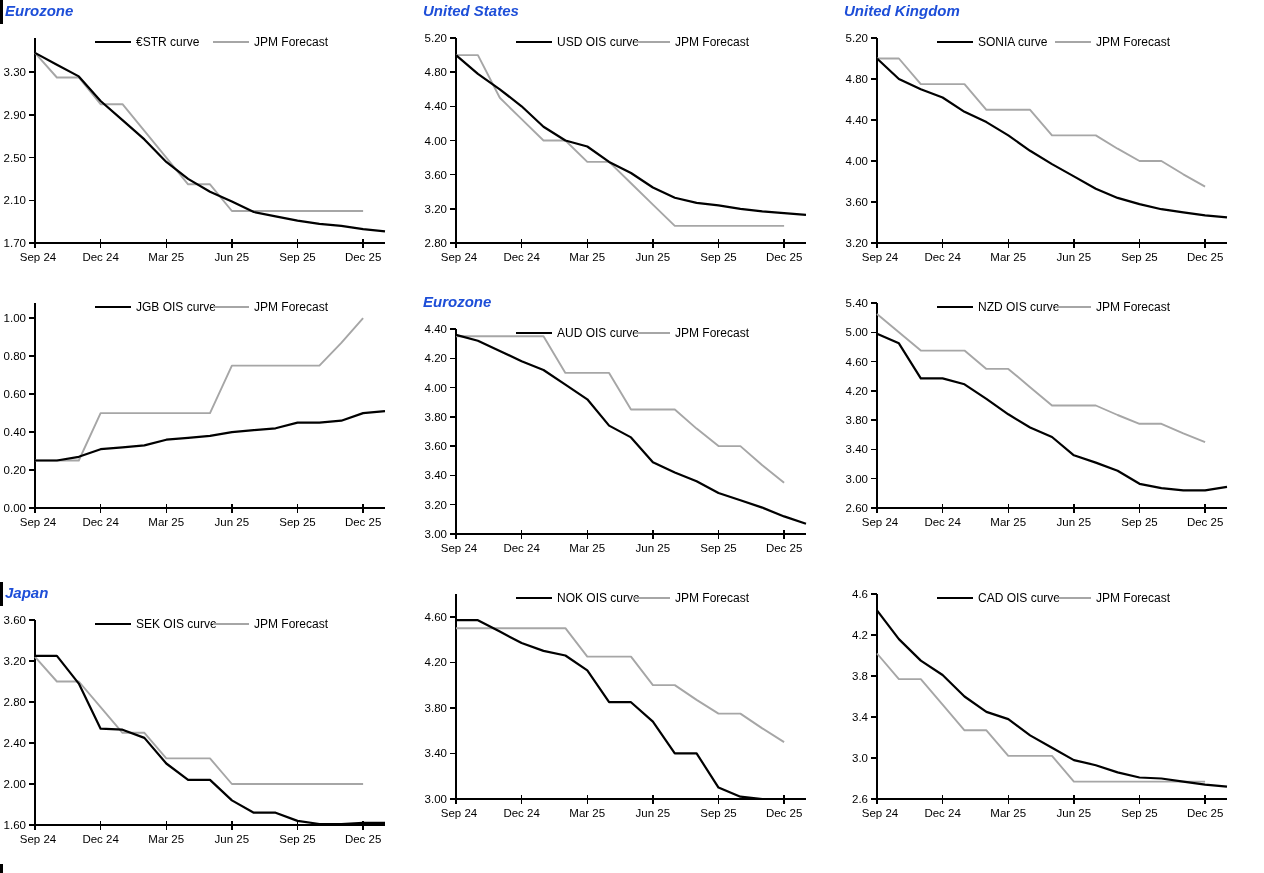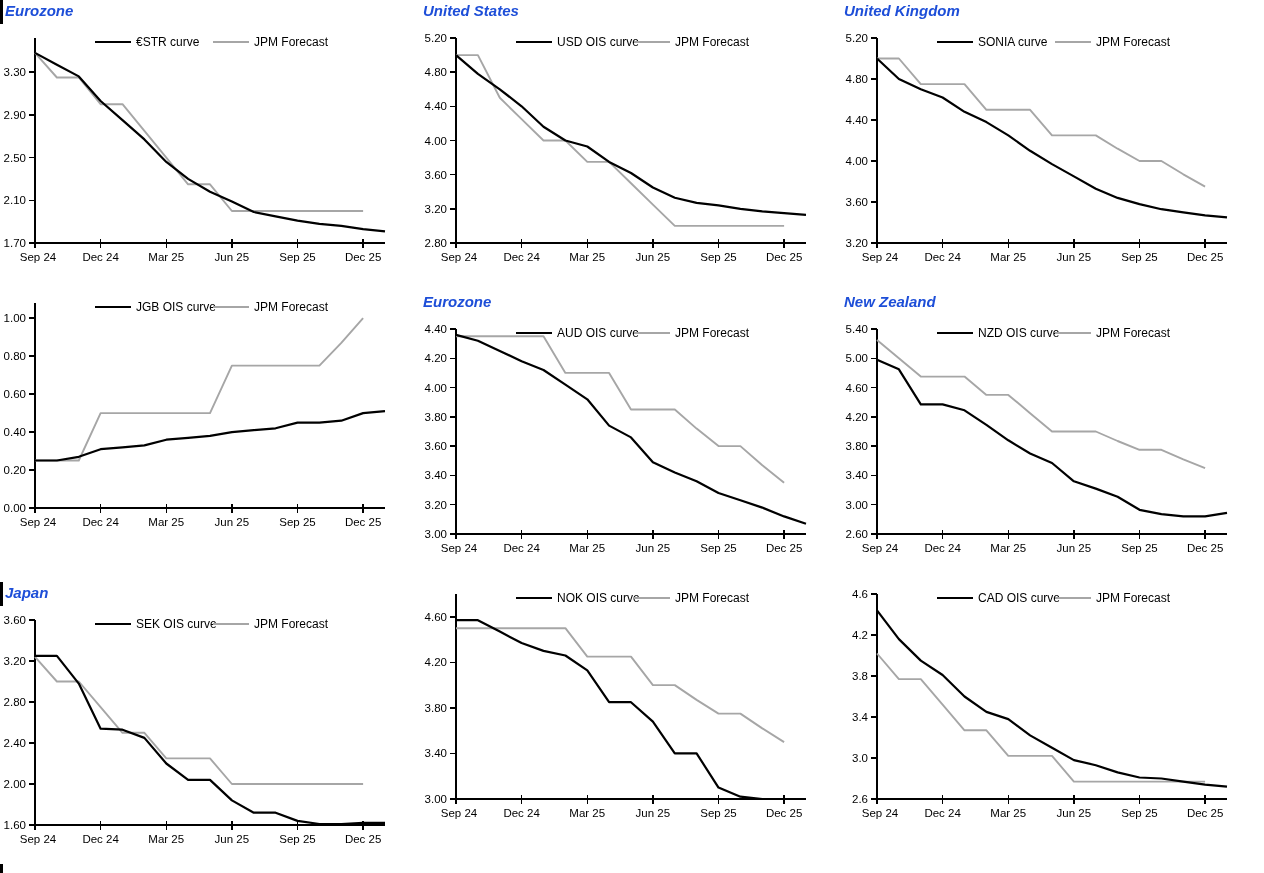--- a/index.html
+++ b/index.html
@@ -216,23 +216,20 @@
           <polyline points="35.0,19.3 56.9,19.3 78.8,19.3 100.6,19.3 122.5,19.3 144.4,55.9 166.3,55.9 188.1,55.9 210.0,92.5 231.9,92.5 253.8,92.5 275.6,111.6 297.5,129.1 319.4,129.1 341.3,148.2 363.1,165.8" fill="none" stroke="#a6a6a6" stroke-width="1.9" stroke-linejoin="round"></polyline>
           <polyline points="35.0,17.9 56.9,23.7 78.8,34.0 100.6,44.2 122.5,53.0 144.4,67.6 166.3,82.3 188.1,108.6 210.0,120.4 231.9,145.3 253.8,155.5 275.6,164.3 297.5,176.0 319.4,183.3 341.3,190.6 363.1,199.4 385.0,206.8" fill="none" stroke="#000000" stroke-width="2.2" stroke-linejoin="round"></polyline>
           <line x1="95" y1="16" x2="131" y2="16" stroke="#000000" stroke-width="2.2"></line>
           <text x="136" y="20" font-size="12px">AUD OIS curve</text>
           <line x1="213" y1="16" x2="249" y2="16" stroke="#a6a6a6" stroke-width="1.9"></line>
           <text x="254" y="20" font-size="12px">JPM Forecast</text>
         </svg>
     </div>
 
     <div class="cell">
-      <div class="cell-title">
-        <span class="title-text">New Zealand</span>
-      </div>
       <svg class="chart-svg" viewBox="0 0 421 265" width="421" height="265">
           <line x1="35" y1="12" x2="35" y2="222" stroke="#000000" stroke-width="2" shape-rendering="crispEdges"></line>
           <line x1="34" y1="217" x2="385" y2="217" stroke="#000000" stroke-width="2" shape-rendering="crispEdges"></line>
           <line x1="29" y1="217" x2="35" y2="217" stroke="#000000" stroke-width="1.5" shape-rendering="crispEdges"></line>
           <text x="26" y="221" text-anchor="end" font-size="11.5px">2.60</text>
           <line x1="29" y1="187.71428571428572" x2="35" y2="187.71428571428572" stroke="#000000" stroke-width="1.5" shape-rendering="crispEdges"></line>
           <text x="26" y="191.71428571428572" text-anchor="end" font-size="11.5px">3.00</text>
           <line x1="29" y1="158.42857142857144" x2="35" y2="158.42857142857144" stroke="#000000" stroke-width="1.5" shape-rendering="crispEdges"></line>
           <text x="26" y="162.42857142857144" text-anchor="end" font-size="11.5px">3.40</text>
           <line x1="29" y1="129.14285714285717" x2="35" y2="129.14285714285717" stroke="#000000" stroke-width="1.5" shape-rendering="crispEdges"></line>

